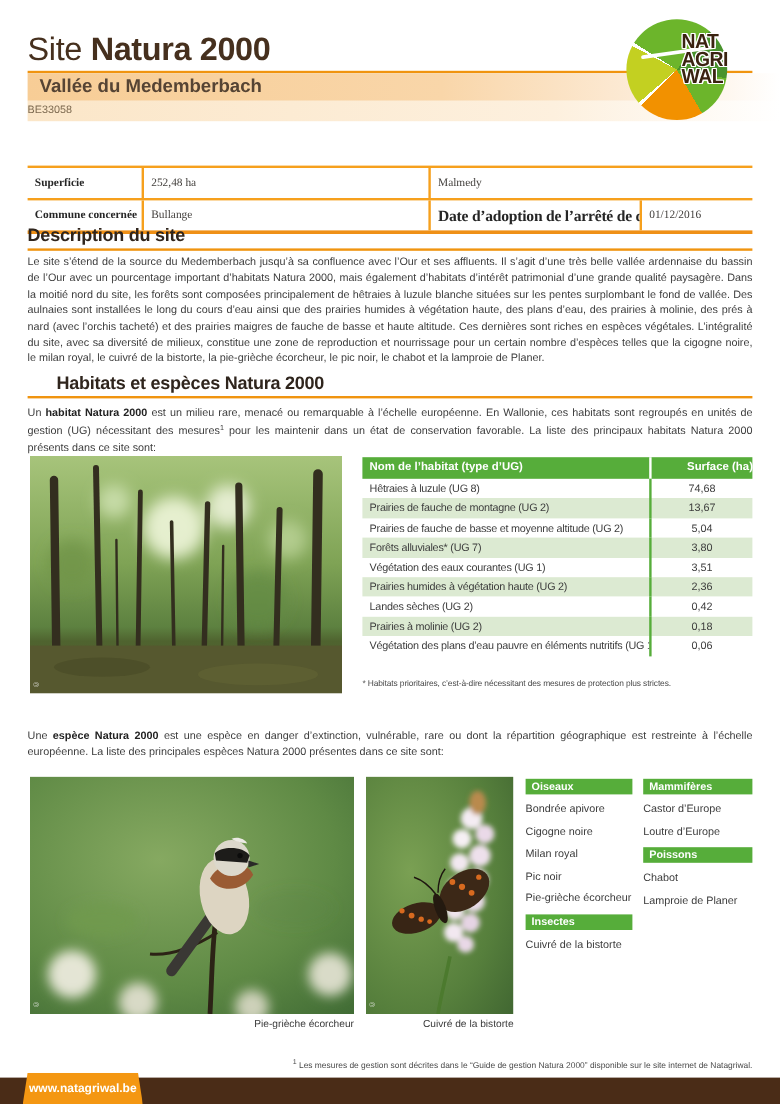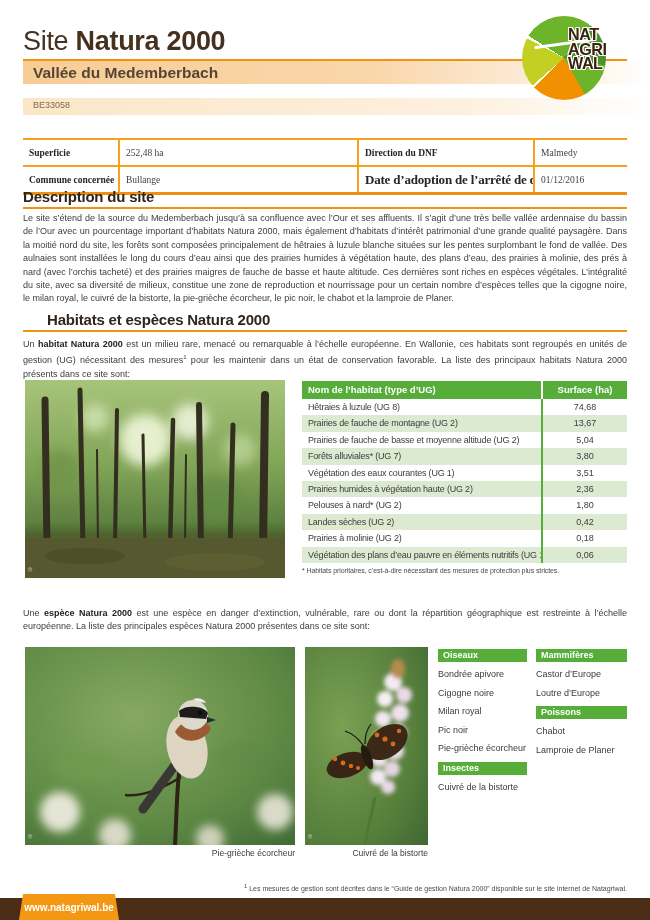--- a/index.html
+++ b/index.html
@@ -7,23 +7,23 @@
         font-family:"Liberation Sans",sans-serif;color:#3c3c3c;}
   .abs{position:absolute;}
 
   
   .doc-title{left:23px;top:26px;font-size:27px;color:#46301e;letter-spacing:-.3px;}
   .doc-title b{font-weight:bold;}
   .title-rule{left:23px;top:59px;width:604px;height:2px;background:#f0940f;}
   .band1{left:23px;top:61px;width:627px;height:23px;
          background:linear-gradient(90deg,#f7cd96 0%,#f9d6a9 55%,#fdeedd 85%,#fff 100%);
          font-size:15.5px;font-weight:600;color:#564434;line-height:23px;padding-left:10px;box-sizing:border-box;}
-  .band2{left:23px;top:98px;width:627px;height:17px;
+  .band2{left:23px;top:84px;width:627px;height:17px;
          background:linear-gradient(90deg,#fbe6c8 0%,#fdf0de 70%,#fff 100%);
-         font-size:9px;color:#7d6a50;line-height:15px;padding-left:10px;box-sizing:border-box;}
+         font-size:9px;color:#7d6a50;line-height:15px;box-sizing:border-box;}
 
   
   .logo{left:516px;top:10px;width:130px;height:96px;}
   .logo-circle{position:absolute;left:6px;top:6px;width:84px;height:84px;border-radius:50%;
         background:conic-gradient(from 150deg at 50% 50%,
           #f29100 0deg 75deg, #fff 75deg 79deg,
           #c3d021 79deg 148deg, #fff 148deg 152deg,
           #6cb52b 152deg 250deg, #49932d 250deg 310deg, #6cb52b 310deg 360deg);}
   .logo-circle:after{content:"";position:absolute;left:12px;top:26px;width:62px;height:3px;
         background:#fff;border-radius:3px;transform:rotate(-8deg);}
@@ -55,21 +55,21 @@
 
   
   .photo{overflow:hidden;}
   .photo svg{display:block;}
   .credit{position:absolute;left:2px;bottom:6px;color:#f4f4f4;font-size:6px;
           writing-mode:vertical-rl;transform:rotate(180deg);opacity:.85;}
   .caption{font-size:8.5px;color:#3a3a3a;text-align:right;}
 
   .hab-table{left:302px;top:381px;width:325px;font-size:9px;}
   .hab-head{display:grid;grid-template-columns:241px 84px;height:18px;line-height:18px;
-        background:#56ad3a;color:#fff;font-weight:bold;font-size:9.5px;}
+        background:#56ad3a;color:#fff;font-weight:bold;font-size:9.5px;gap:15px;}
   .hab-head .c1{padding-left:6px;border-right:2px solid #fff;}
   .hab-head .c2{text-align:center;}
   .hab-row{display:grid;grid-template-columns:241px 84px;height:16.4px;line-height:16.4px;}
   .hab-row:nth-child(even){background:#dcead2;}
   .hab-row .c1{padding-left:6px;white-space:nowrap;overflow:hidden;letter-spacing:-.2px;
         border-right:2px solid #56ad3a;}
   .hab-row .c2{text-align:center;}
   .hab-note{left:302px;top:567px;width:325px;font-size:7px;color:#4a4a4a;letter-spacing:-.1px;}
 
   
@@ -101,21 +101,20 @@
       <div>NAT</div>
       <div>AGRI</div>
       <div>WAL</div>
     </div>
   </div>
 
   <div class="abs id-table">
     <div class="id-row">
       <div class="id-cell id-label">Superficie</div>
       <div class="id-cell id-value mid">252,48 ha</div>
-      <div class="id-cell id-label">Direction du DNF</div>
       <div class="id-cell id-value">Malmedy</div>
     </div>
     <div class="id-row last">
       <div class="id-cell id-label">Commune concernée</div>
       <div class="id-cell id-value mid">Bullange</div>
       <div class="id-cell id-label narrow">Date d’adoption de l’arrêté de désignation</div>
       <div class="id-cell id-value">01/12/2016</div>
     </div>
   </div>
 
@@ -191,24 +190,20 @@
           <div class="c1">Forêts alluviales* (UG 7)</div>
           <div class="c2">3,80</div>
         </div>
       <div class="hab-row">
           <div class="c1">Végétation des eaux courantes (UG 1)</div>
           <div class="c2">3,51</div>
         </div>
       <div class="hab-row">
           <div class="c1">Prairies humides à végétation haute (UG 2)</div>
           <div class="c2">2,36</div>
-        </div>
-      <div class="hab-row">
-          <div class="c1">Pelouses à nard* (UG 2)</div>
-          <div class="c2">1,80</div>
         </div>
       <div class="hab-row">
           <div class="c1">Landes sèches (UG 2)</div>
           <div class="c2">0,42</div>
         </div>
       <div class="hab-row">
           <div class="c1">Prairies à molinie (UG 2)</div>
           <div class="c2">0,18</div>
         </div>
       <div class="hab-row">

